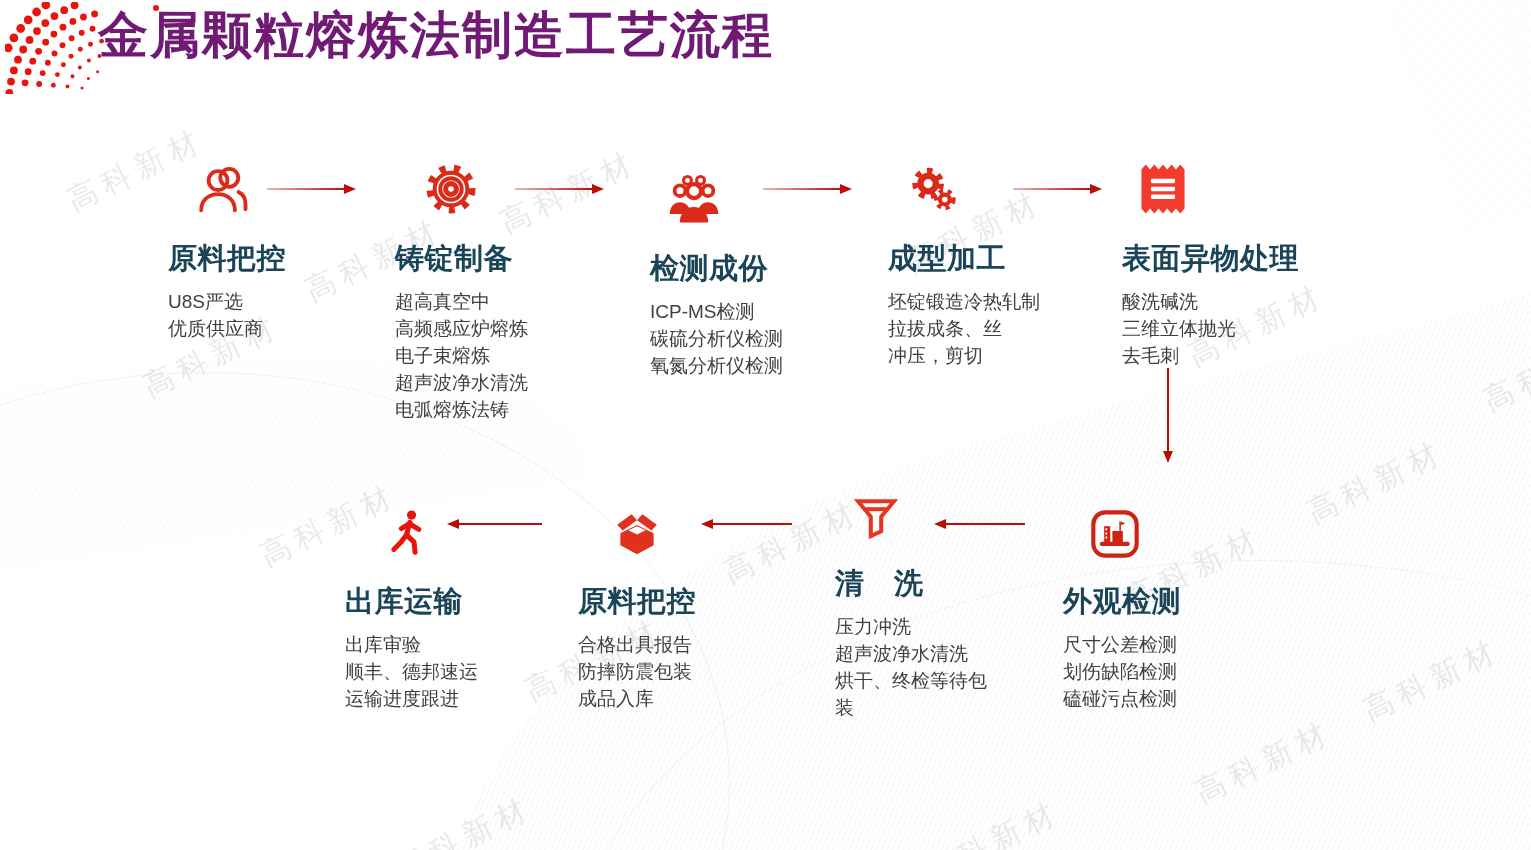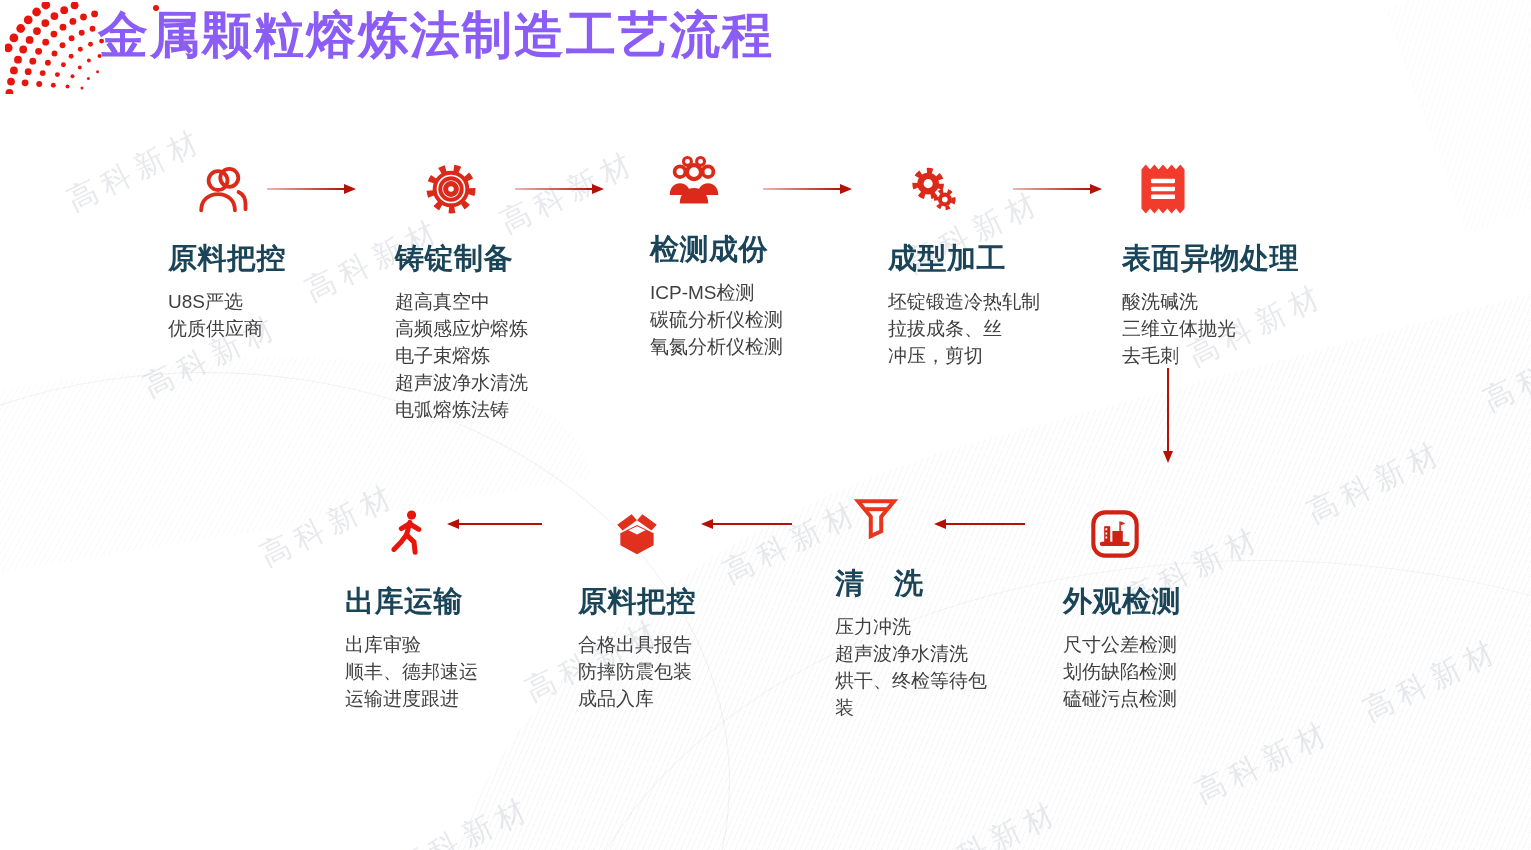--- a/index.html
+++ b/index.html
@@ -41,21 +41,21 @@
   .wm{
     position:absolute;
     font-size:30px;letter-spacing:7px;
     color:var(--watermark-gray);opacity:.42;
     transform:rotate(-26deg);white-space:nowrap;
   }
 
   
   #page-title{
     position:absolute;left:98px;top:2px;
-    font-size:50px;font-weight:900;color:#8b5cf6;
+    font-size:50px;font-weight:900;color:#701a75;
     letter-spacing:2px;
     font-family:"Liberation Serif","DejaVu Serif",serif;
   }
   #logo-dots{position:absolute;left:5px;top:2px;}
   #title-dot{position:absolute;left:153px;top:5px;width:6px;height:6px;
     background:var(--logo-red);border-radius:50%;}
 
   
   .step{position:absolute;width:232px;}
   .step .icon{height:62px;display:flex;align-items:flex-end;color:var(--icon-red);}
@@ -195,21 +195,21 @@
   <h2>铸锭制备</h2>
   <div class="lines">
     <div>超高真空中</div>
     <div>高频感应炉熔炼</div>
     <div>电子束熔炼</div>
     <div>超声波净水清洗</div>
     <div>电弧熔炼法铸</div>
   </div>
 </div>
 
-<div class="step" style="left:650px;top:146px">
+<div class="step" style="left:650px;top:165px">
   <div class="icon" style="padding-left:16px">
     <svg width="56" height="54" viewBox="0 0 24 22">
       <circle cx="9.2" cy="2.6" r="1.7" fill="none" stroke="currentColor" stroke-width="1.3"></circle>
       <circle cx="14.8" cy="2.6" r="1.7" fill="none" stroke="currentColor" stroke-width="1.3"></circle>
       <circle cx="6" cy="7" r="2.3" fill="none" stroke="currentColor" stroke-width="1.6"></circle>
       <circle cx="18" cy="7" r="2.3" fill="none" stroke="currentColor" stroke-width="1.6"></circle>
       <circle cx="12" cy="7.2" r="3" fill="none" stroke="currentColor" stroke-width="1.8"></circle>
       <path d="M1.6,17c0-3.1,2-5,4.4-5s4.4,1.9,4.4,5z" fill="currentColor"></path>
       <path d="M13.6,17c0-3.1,2-5,4.4-5s4.4,1.9,4.4,5z" fill="currentColor"></path>
       <path d="M5.9,20.6c0-4,2.6-6.6,6.1-6.6s6.1,2.6,6.1,6.6z" fill="currentColor"></path>

